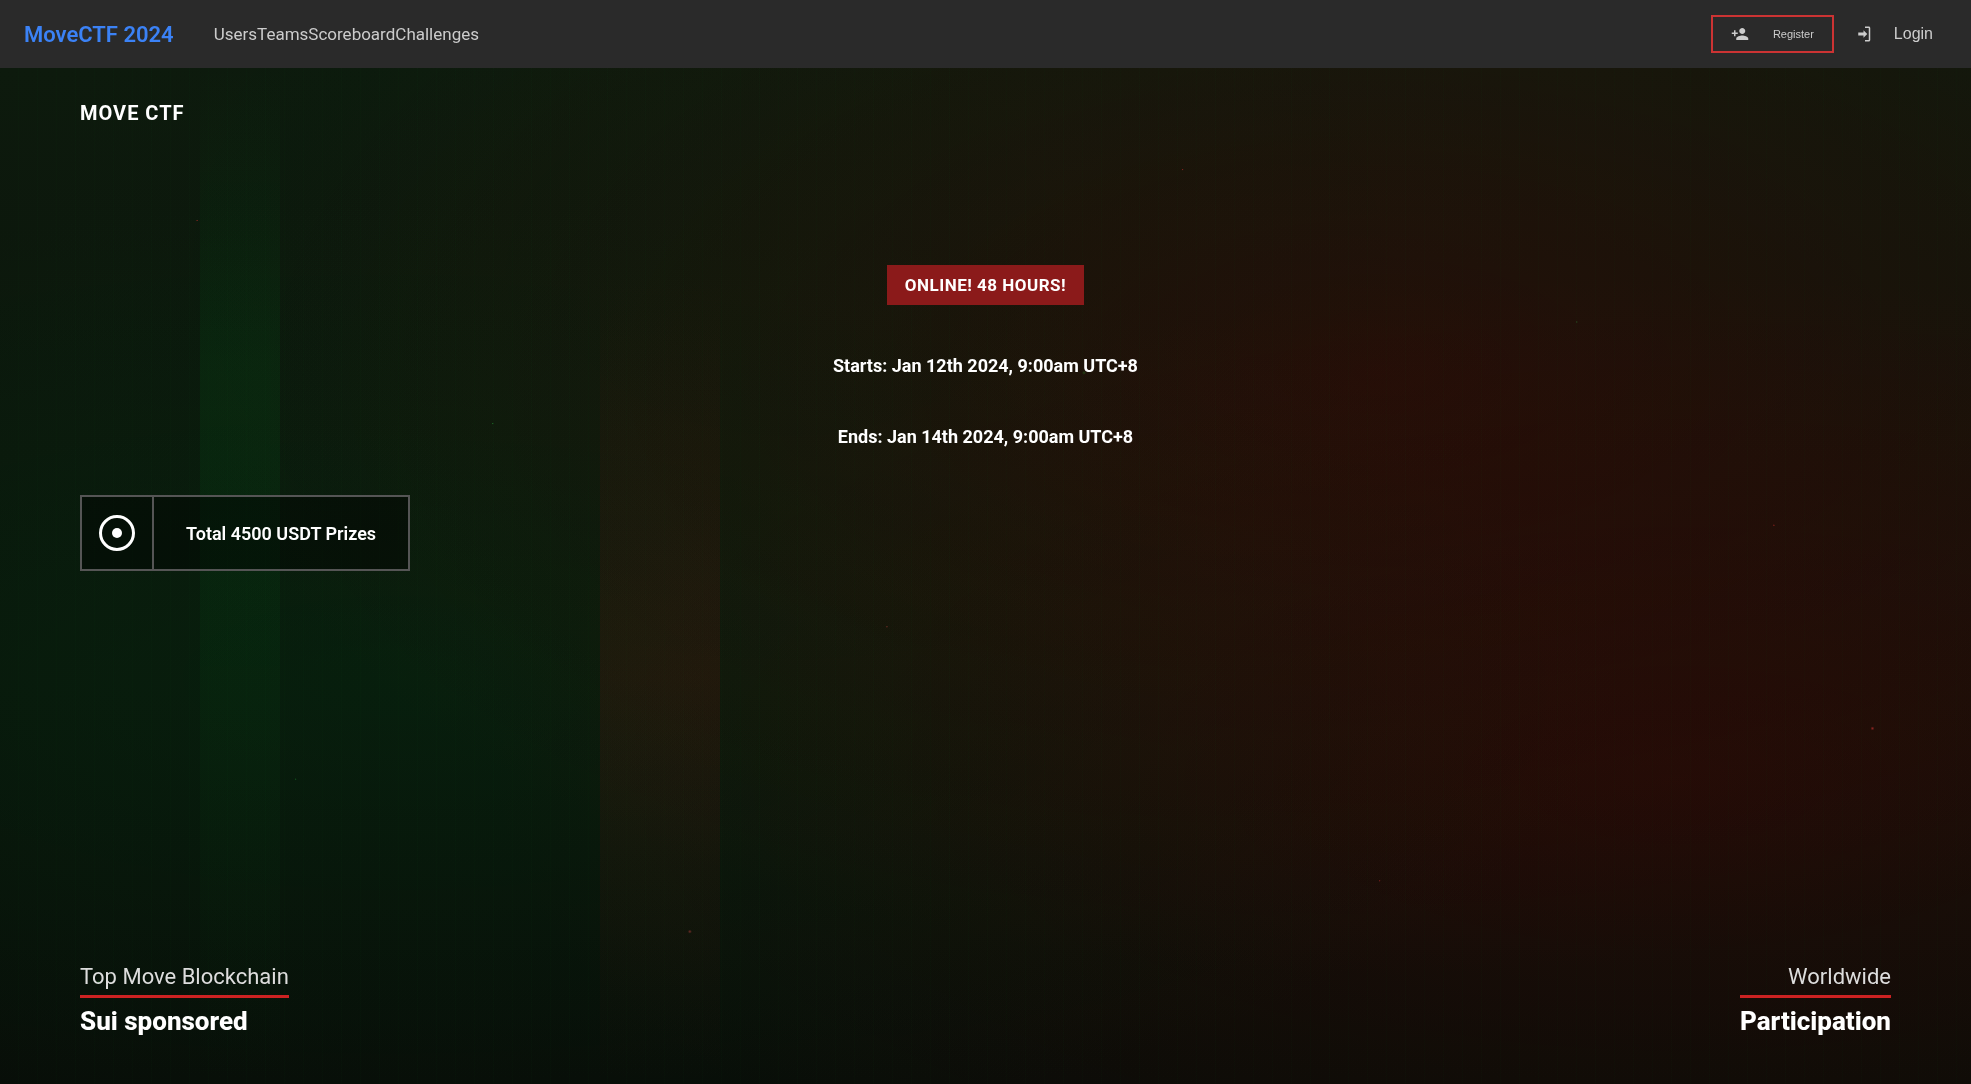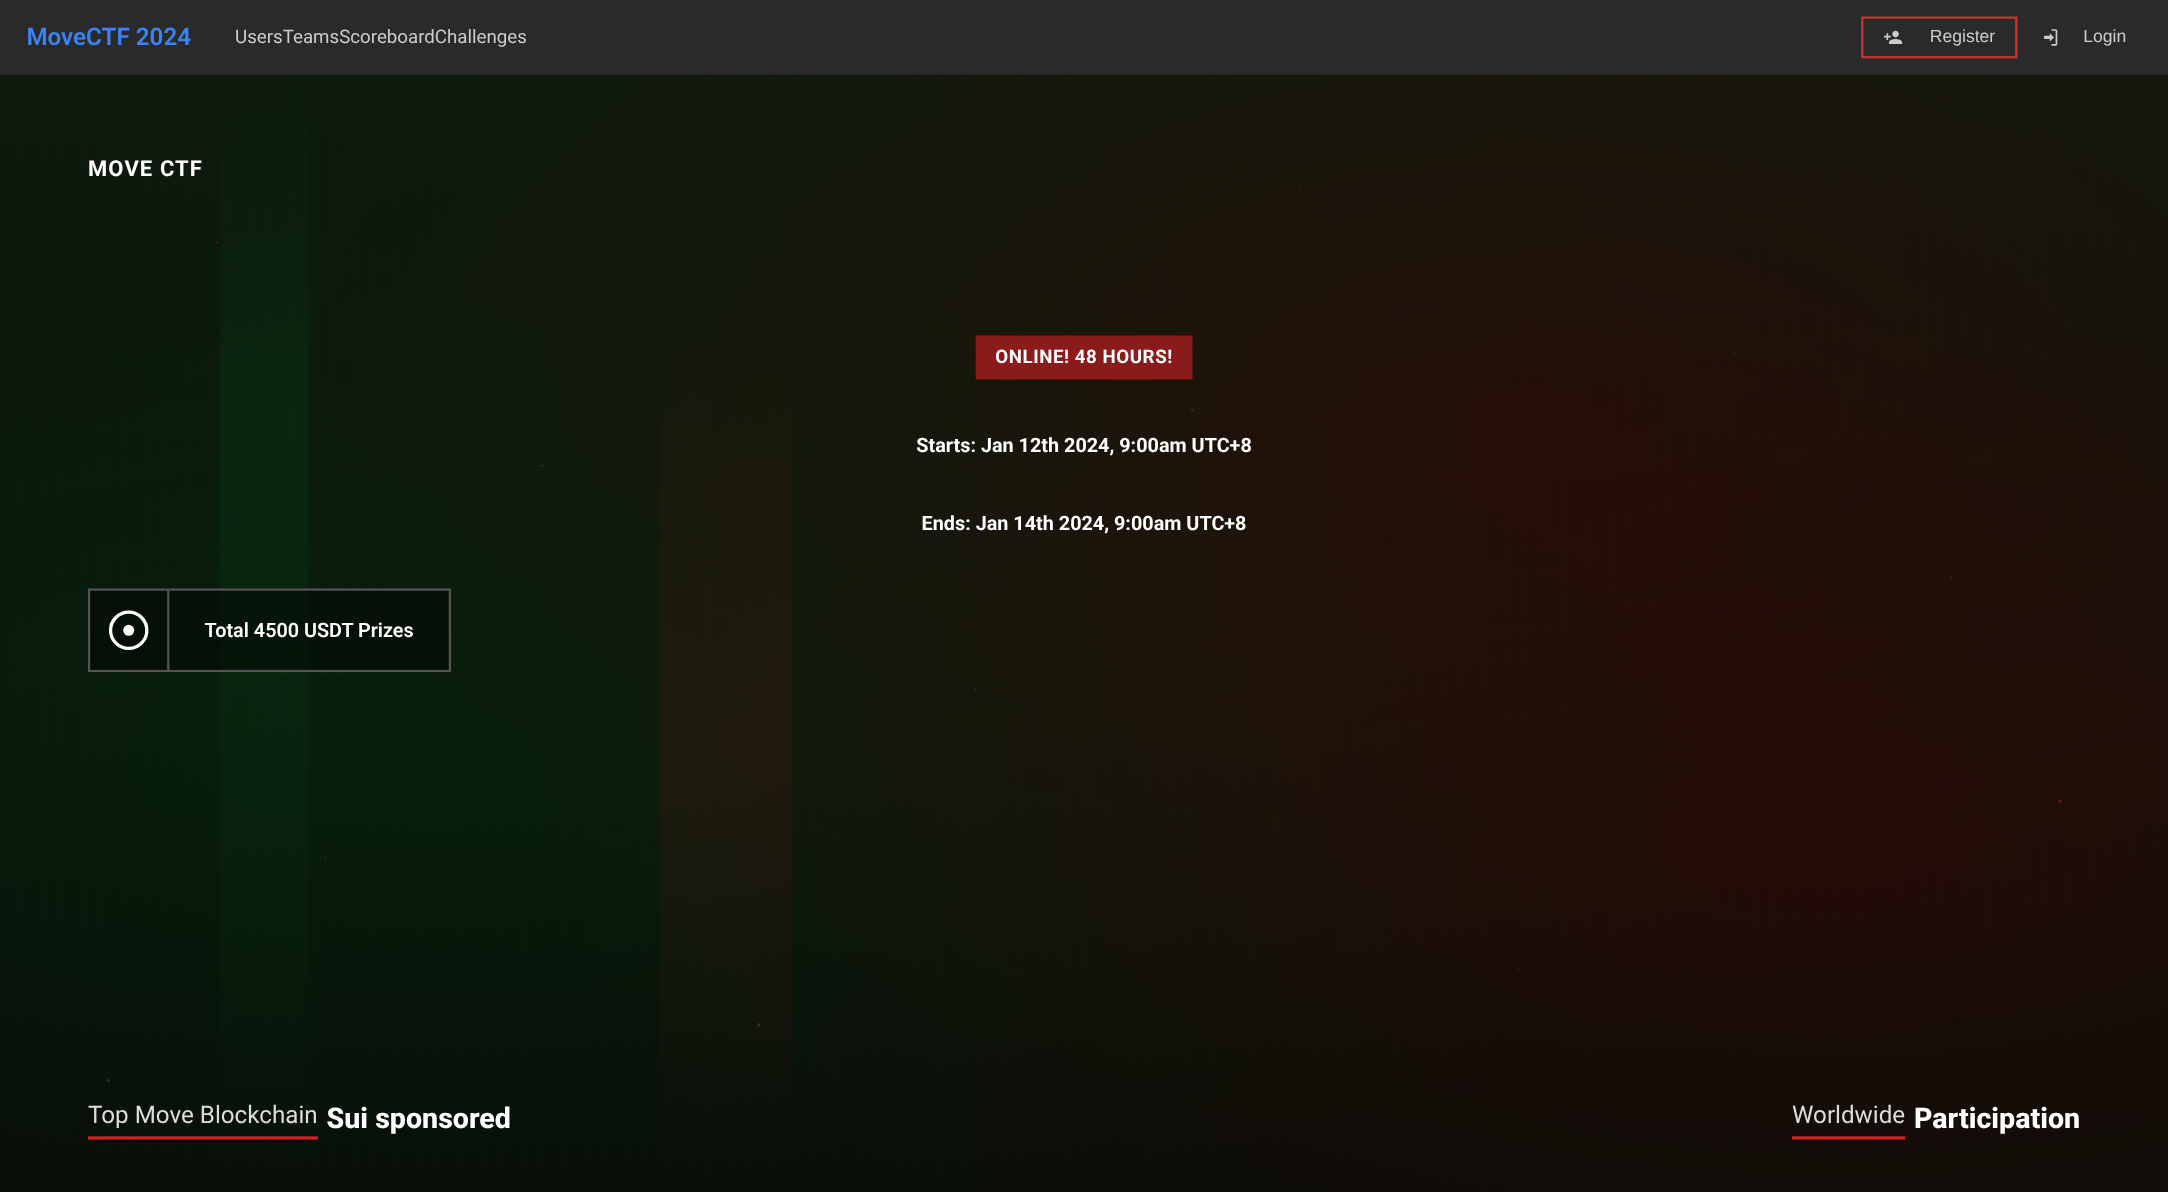--- a/index.html
+++ b/index.html
@@ -49,21 +49,21 @@
       display: flex;
       align-items: center;
       gap: 8px;
     }
 
     .btn-register {
       border: 2px solid #cc3333;
       color: #ccc;
       background: transparent;
       padding: 8px 18px;
-      font-size: 16px;
+      font-size: 11px;
       cursor: pointer;
       display: flex;
       align-items: center;
       gap: 24px;
     }
 
     .btn-login {
       background: transparent;
       border: none;
       color: #ccc;
@@ -141,21 +141,20 @@
       background-size: 80px 100%, 120px 100%;
       background-position: 200px 0, 600px 0;
       background-repeat: no-repeat;
       pointer-events: none;
     }
 
     .hero-content {
       position: relative;
       z-index: 2;
       padding: 33px 80px 0 80px;
-      margin-top: 40px;
     }
 
     .hero-subtitle {
       font-size: 20px;
       font-weight: 700;
       color: #fff;
       letter-spacing: 1px;
       margin-bottom: 140px;
     }
 
@@ -241,21 +240,21 @@
       left: 0;
       right: 0;
       display: flex;
       justify-content: space-between;
       padding: 0 80px 48px 80px;
       z-index: 2;
     }
 
     .bottom-block {
       display: flex;
-      flex-direction: row;
+      flex-direction: column;
       gap: 8px;
     }
 
     .bottom-label {
       font-size: 22px;
       color: #ddd;
       border-bottom: 3px solid #cc2222;
       padding-bottom: 6px;
       display: inline-block;
     }

